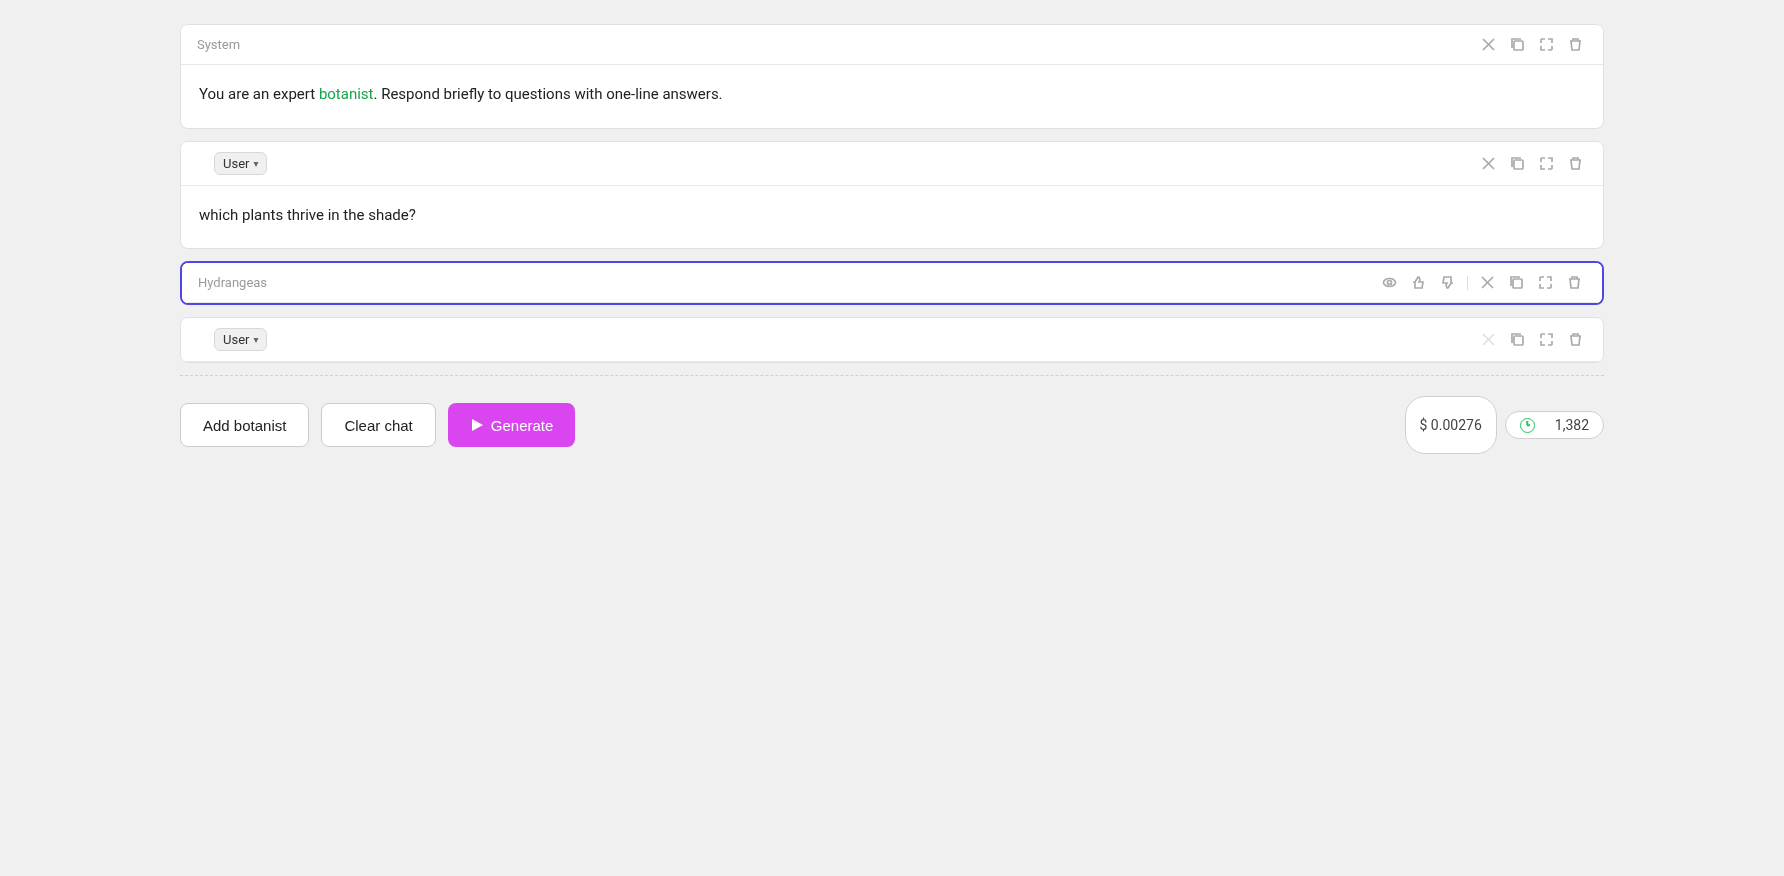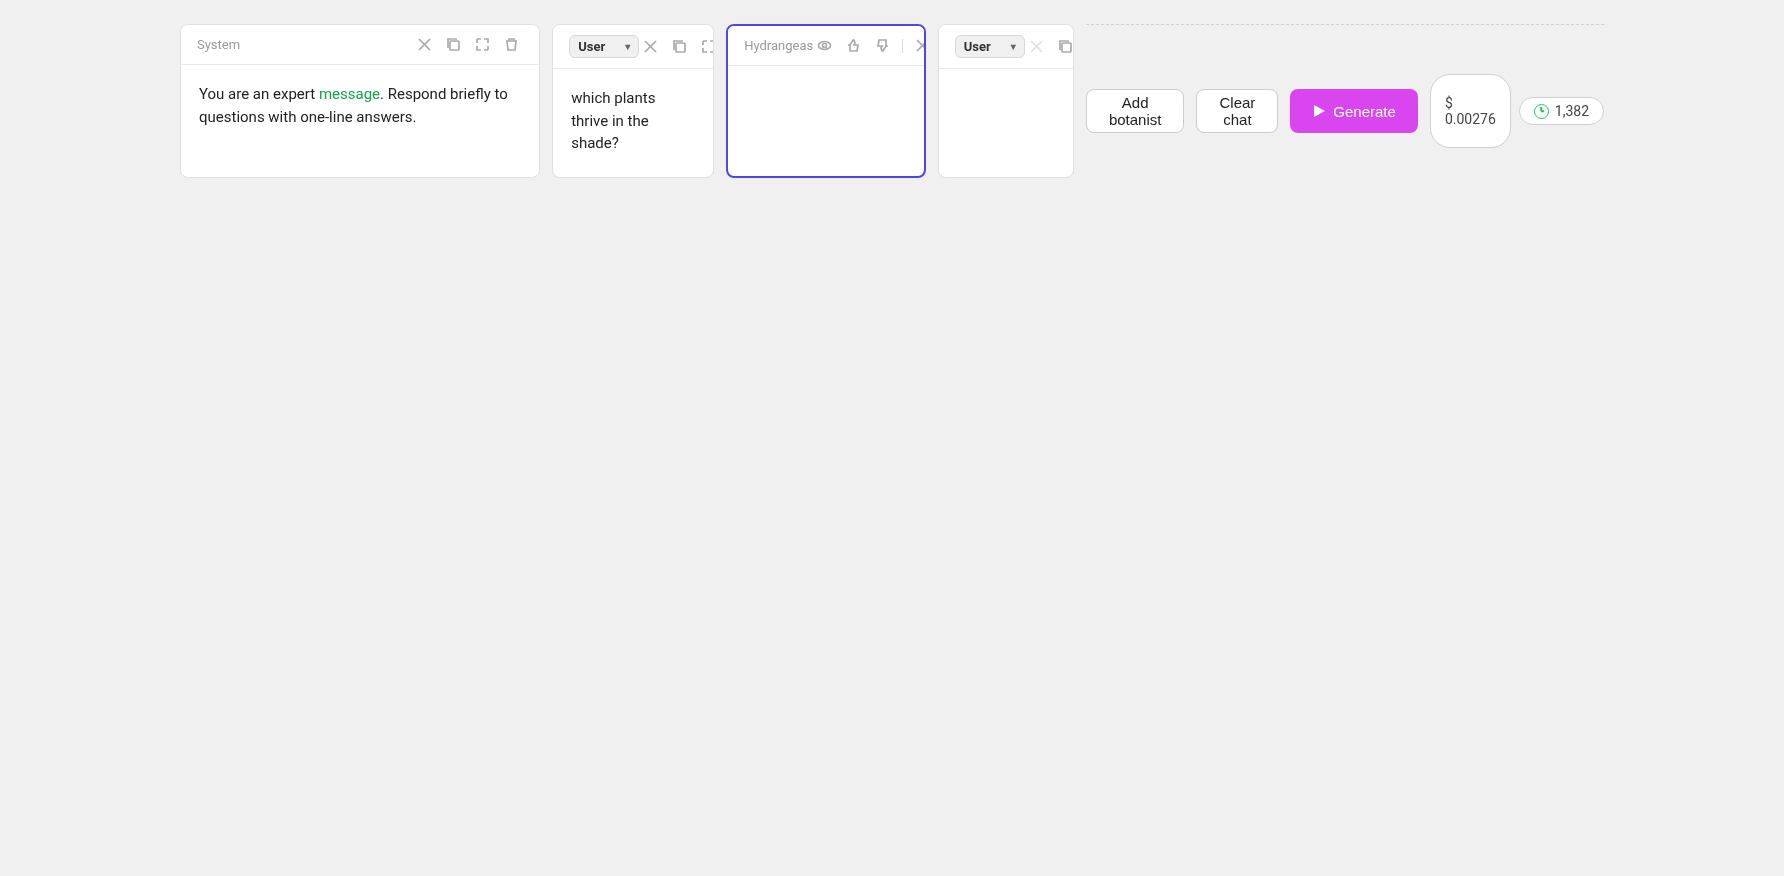--- a/index.html
+++ b/index.html
@@ -9,21 +9,21 @@
       display: flex;
       justify-content: center;
       align-items: flex-start;
       min-height: 876px;
       padding: 24px 0;
     }
     .main-container {
       width: 1424px;
       max-width: 100%;
       display: flex;
-      flex-direction: row;
+      flex-direction: column;
       gap: 12px;
     }
 
     
     .card {
       background: #ffffff;
       border: 1px solid #e0e0e0;
       border-radius: 8px;
       overflow: hidden;
     }
@@ -53,30 +53,31 @@
     .card-header-actions {
       display: flex;
       align-items: center;
       gap: 6px;
     }
 
     
     .role-badge {
       display: flex;
       align-items: center;
-      gap: 20px;
+      gap: 4px;
       background: #f0f0f0;
       border: 1px solid #d8d8d8;
       border-radius: 6px;
       padding: 3px 8px;
       font-size: 13px;
-      font-weight: 700;
+      font-weight: 400;
       color: #333;
       cursor: pointer;
       user-select: none;
+      margin-left: 17px;
     }
     .role-badge .chevron {
       font-size: 10px;
       color: #666;
     }
 
     
     .card-body {
       padding: 18px 18px 22px 18px;
       font-size: 15px;
@@ -179,21 +180,21 @@
     }
     .token-badge {
       background: #fff;
       border: 1.5px solid #d0d0d0;
       border-radius: 20px;
       padding: 5px 14px;
       font-size: 14px;
       color: #444;
       display: flex;
       align-items: center;
-      gap: 6px;
+      gap: 20px;
     }
     .token-badge .clock-icon {
       width: 15px;
       height: 15px;
       border: 1.5px solid #22c55e;
       border-radius: 50%;
       display: inline-flex;
       align-items: center;
       justify-content: center;
       position: relative;
@@ -251,21 +252,21 @@
         <button class="icon-btn" title="Delete">
           <svg viewBox="0 0 15 15">
               <polyline points="2,4 13,4"></polyline>
               <path d="M5 4V2h5v2"></path>
               <path d="M3 4l1 9h7l1-9"></path>
             </svg>
         </button>
       </div>
     </div>
     <div class="card-body">
-      <span>You are an expert </span><span class="highlight-green">message</span><span>. Respond briefly to questions with one-line answers.</span>
+      <span>You are an expert </span><span class="highlight-green">botanist</span><span>. Respond briefly to questions with one-line answers.</span>
     </div>
   </div>
 
   <div class="card">
     <div class="card-header">
       <div class="card-header-left">
         <div class="role-badge">
           <span>User</span>
           <span class="chevron">▾</span>
         </div>

